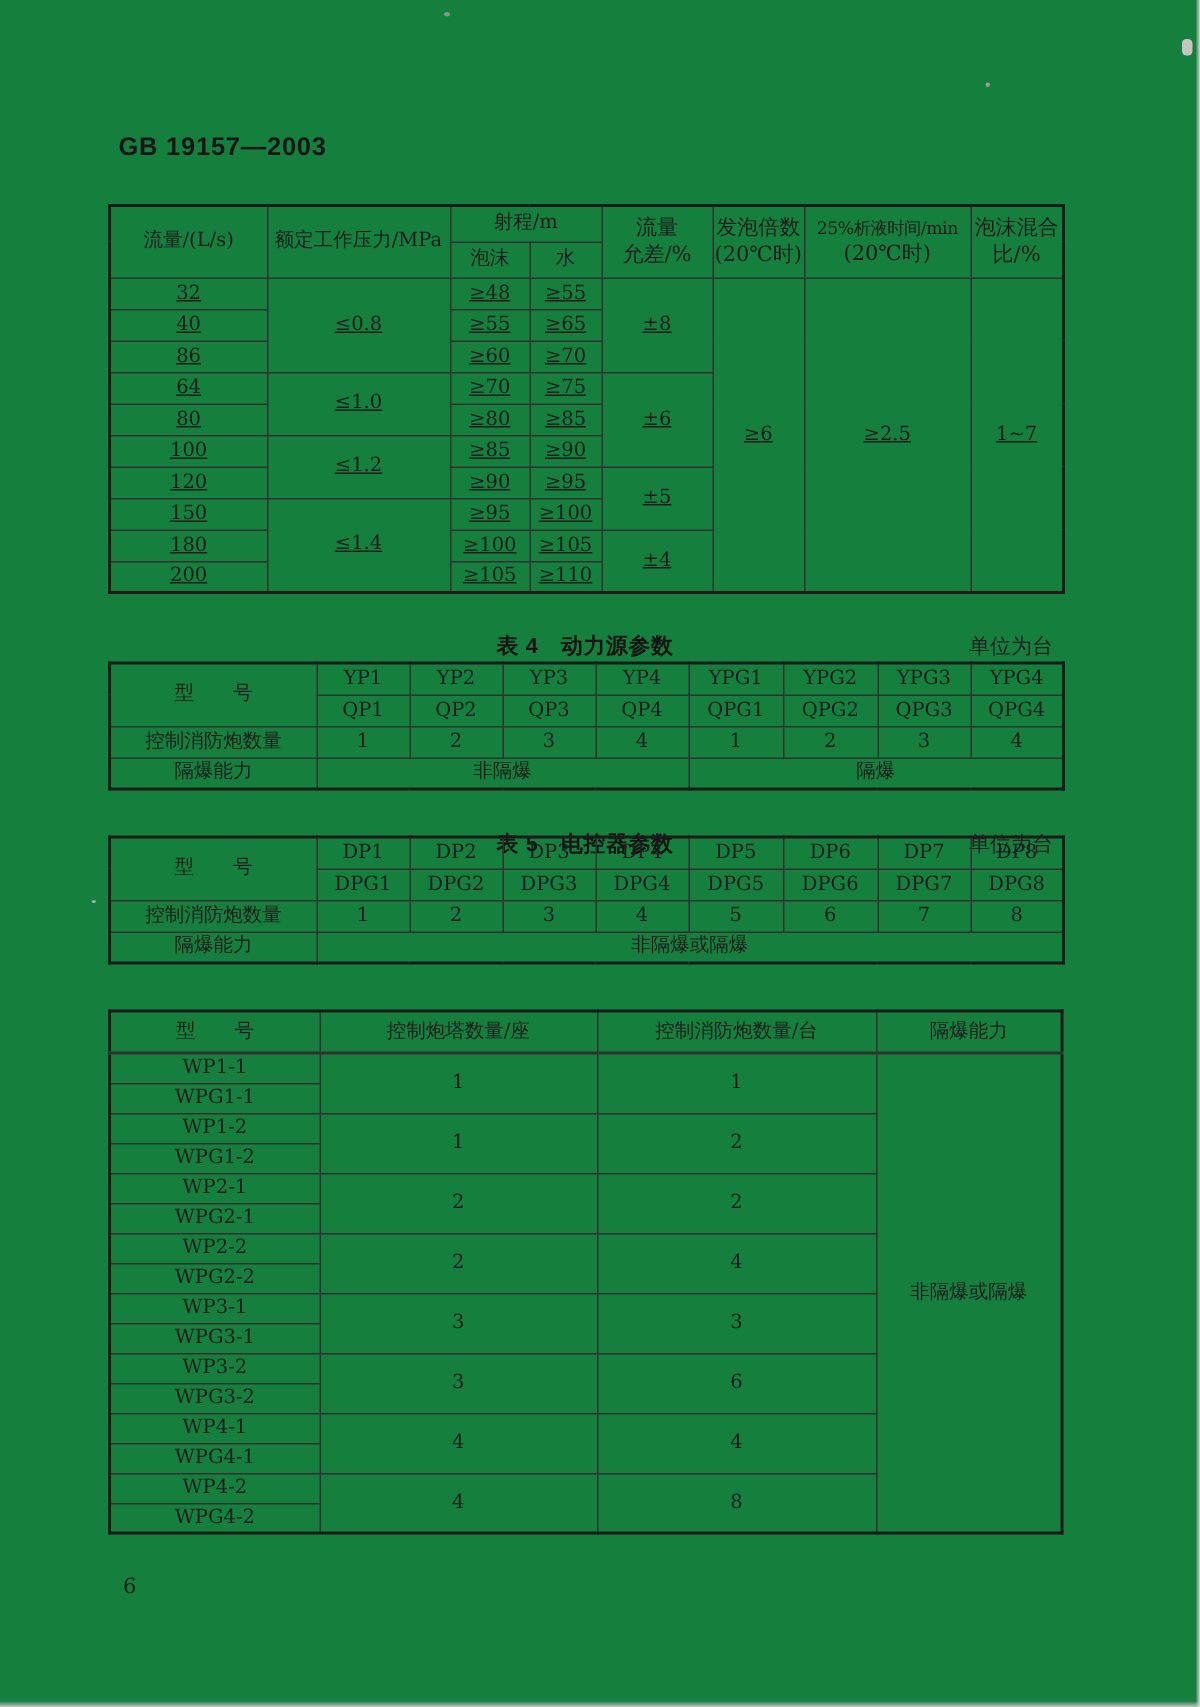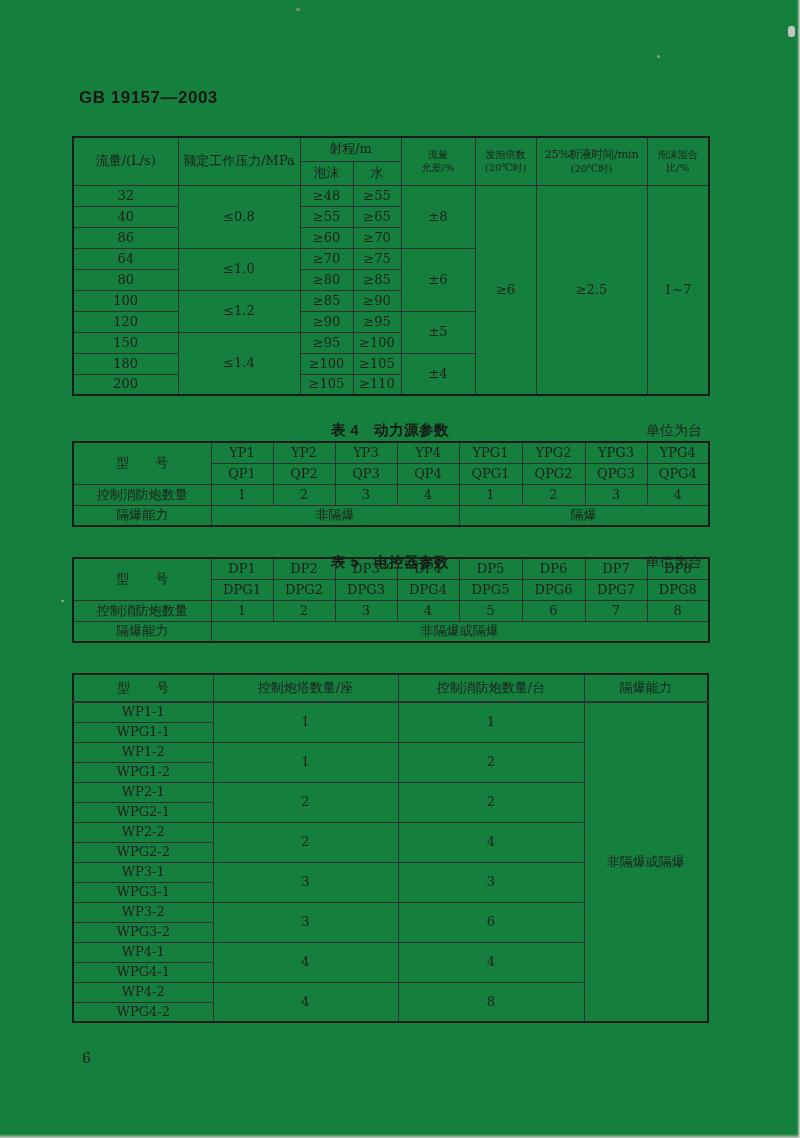--- a/index.html
+++ b/index.html
@@ -28,25 +28,25 @@
   }
   table {
     position:absolute; left:72px; border-collapse:collapse; table-layout:fixed;
     border:2px solid #1b1b1b;
   }
   td, th {
     border:1px solid #303030; text-align:center; vertical-align:middle;
     font-size:13px; font-weight:400; padding:0; line-height:1.2;
     color:#1d1d1d; overflow:hidden; white-space:nowrap;
   }
-  .hline { display:block; font-size:10px; line-height:1.3; }
+  .hline { display:block; font-size:14px; line-height:1.3; }
   .small { font-size:11.5px; letter-spacing:-.3px; }
   #table3 { top:136px; width:636px; }
   #table3 .hdr td, #table3 .hdr th { height:24px; }
-  #table3 .body-row td { height:21px; }
+  #table3 .body-row td { height:21px;text-decoration:underline; }
   #table4 { top:441px; width:636px; }
   #table4 td, #table4 th { height:21px; }
   #table5 { top:557px; width:636px; }
   #table5 td, #table5 th { height:21px; }
   #table6 { top:673px; width:635px; }
   #table6 .hdr th { height:28px; border-bottom-width:2px; }
   #table6 .body-row td { height:20px; }
   .page-number { position:absolute; left:82px; top:1050px; font-size:14px; }
   .speck { position:absolute; border-radius:50%; }
   .edge-b { position:absolute; left:0; bottom:0; width:100%; height:4px;

